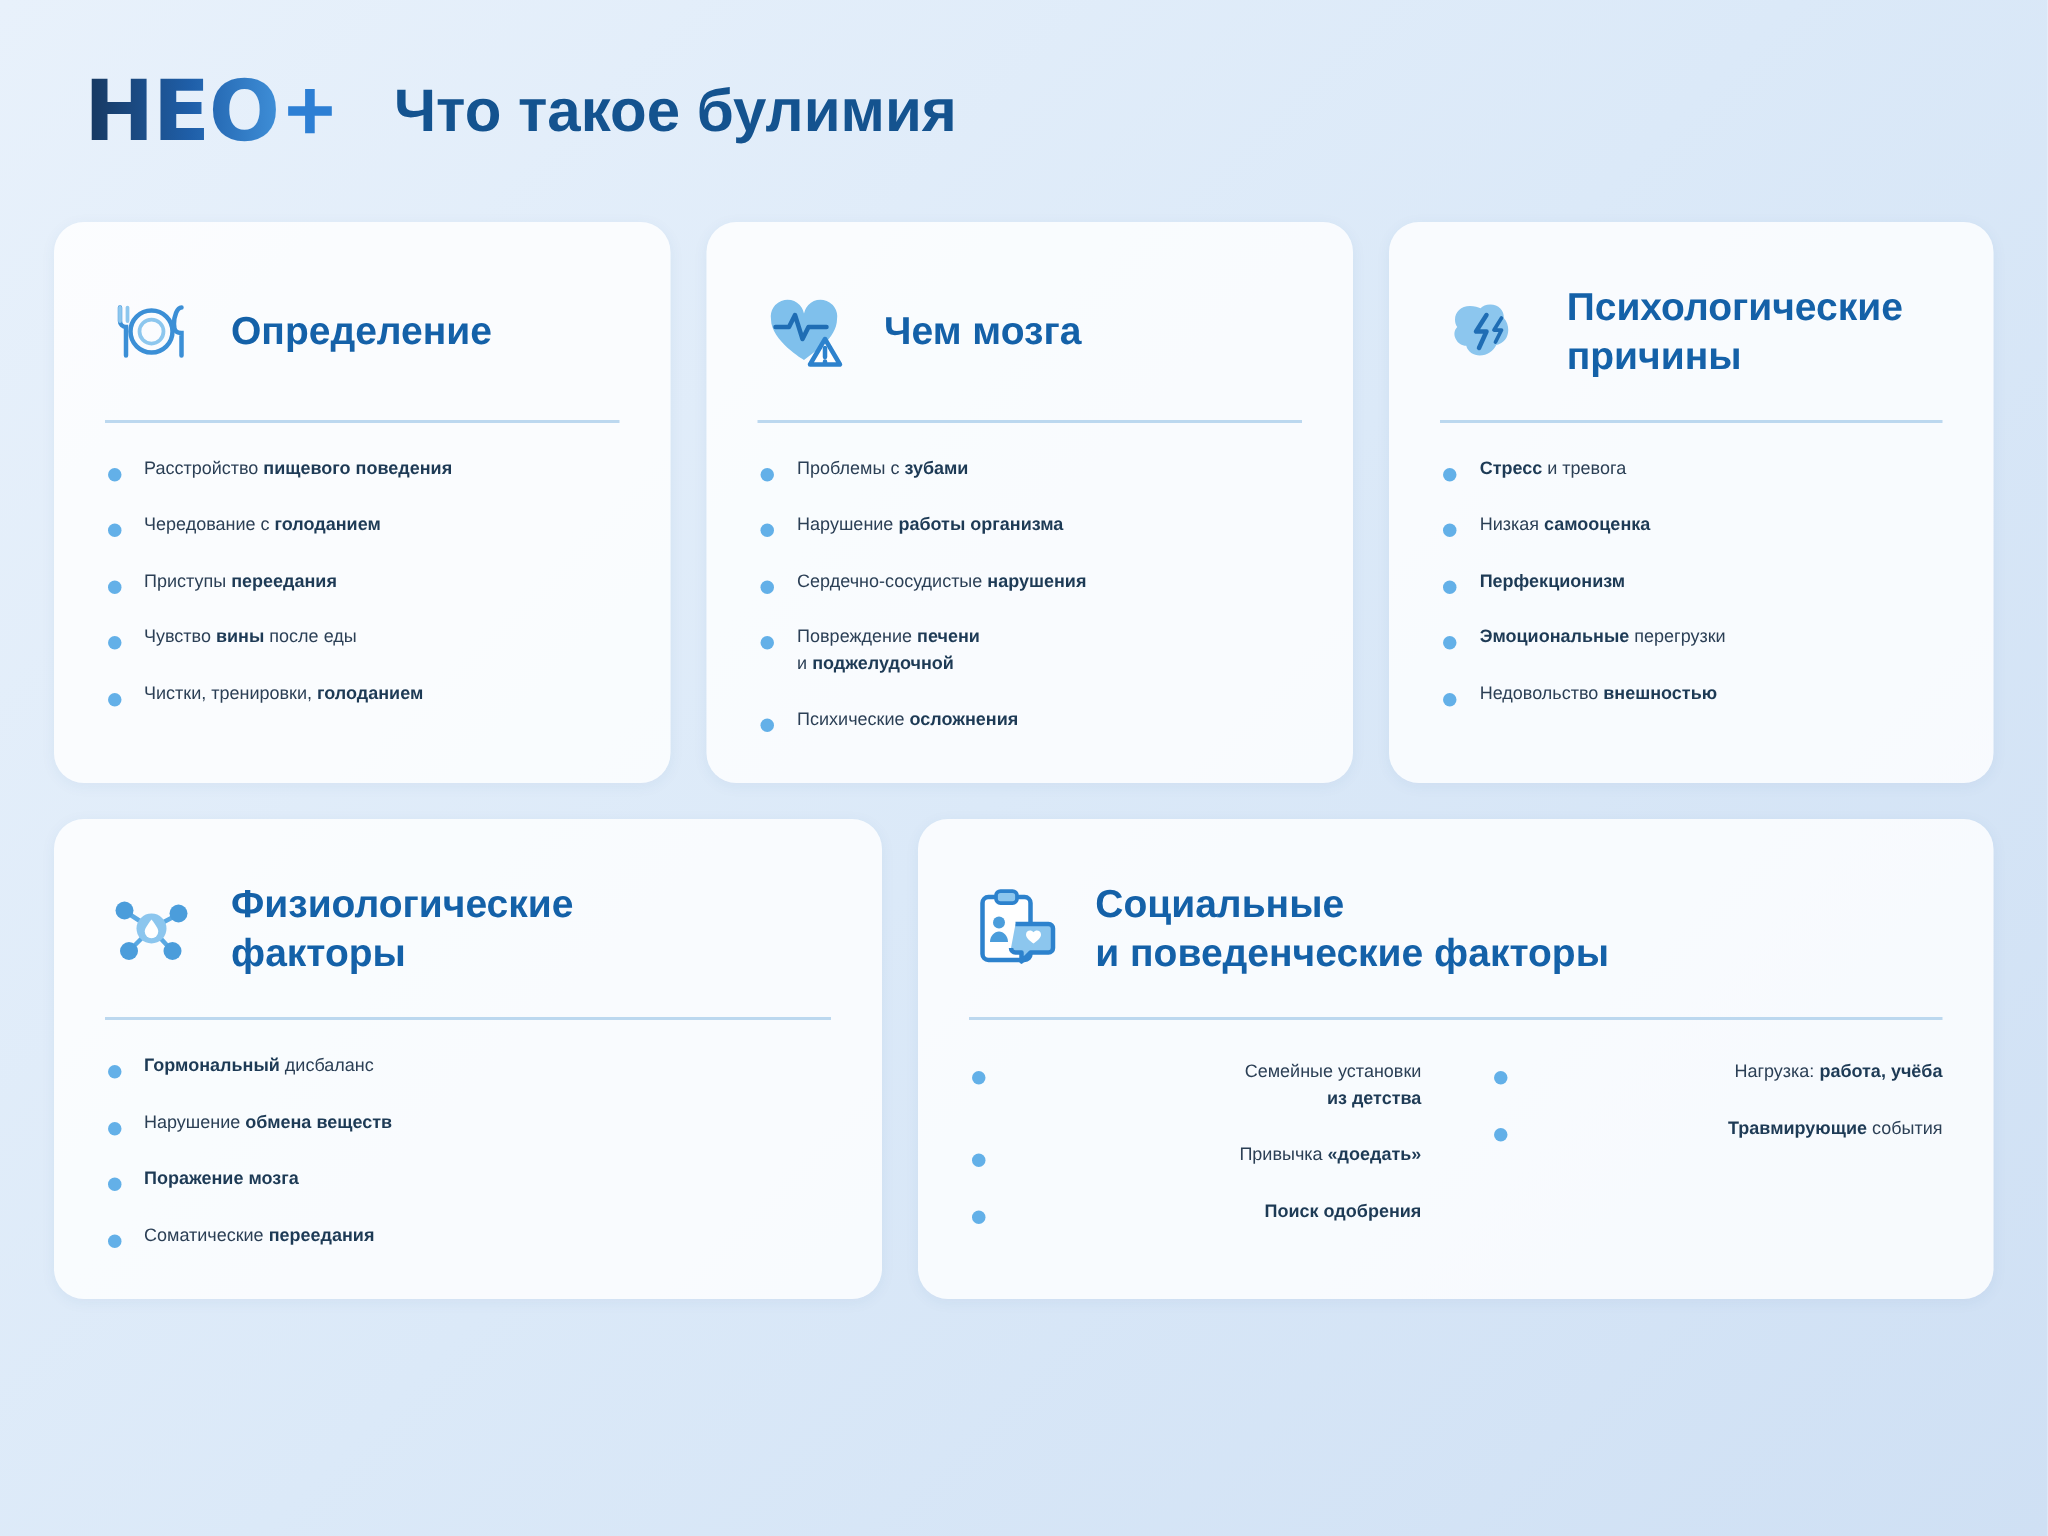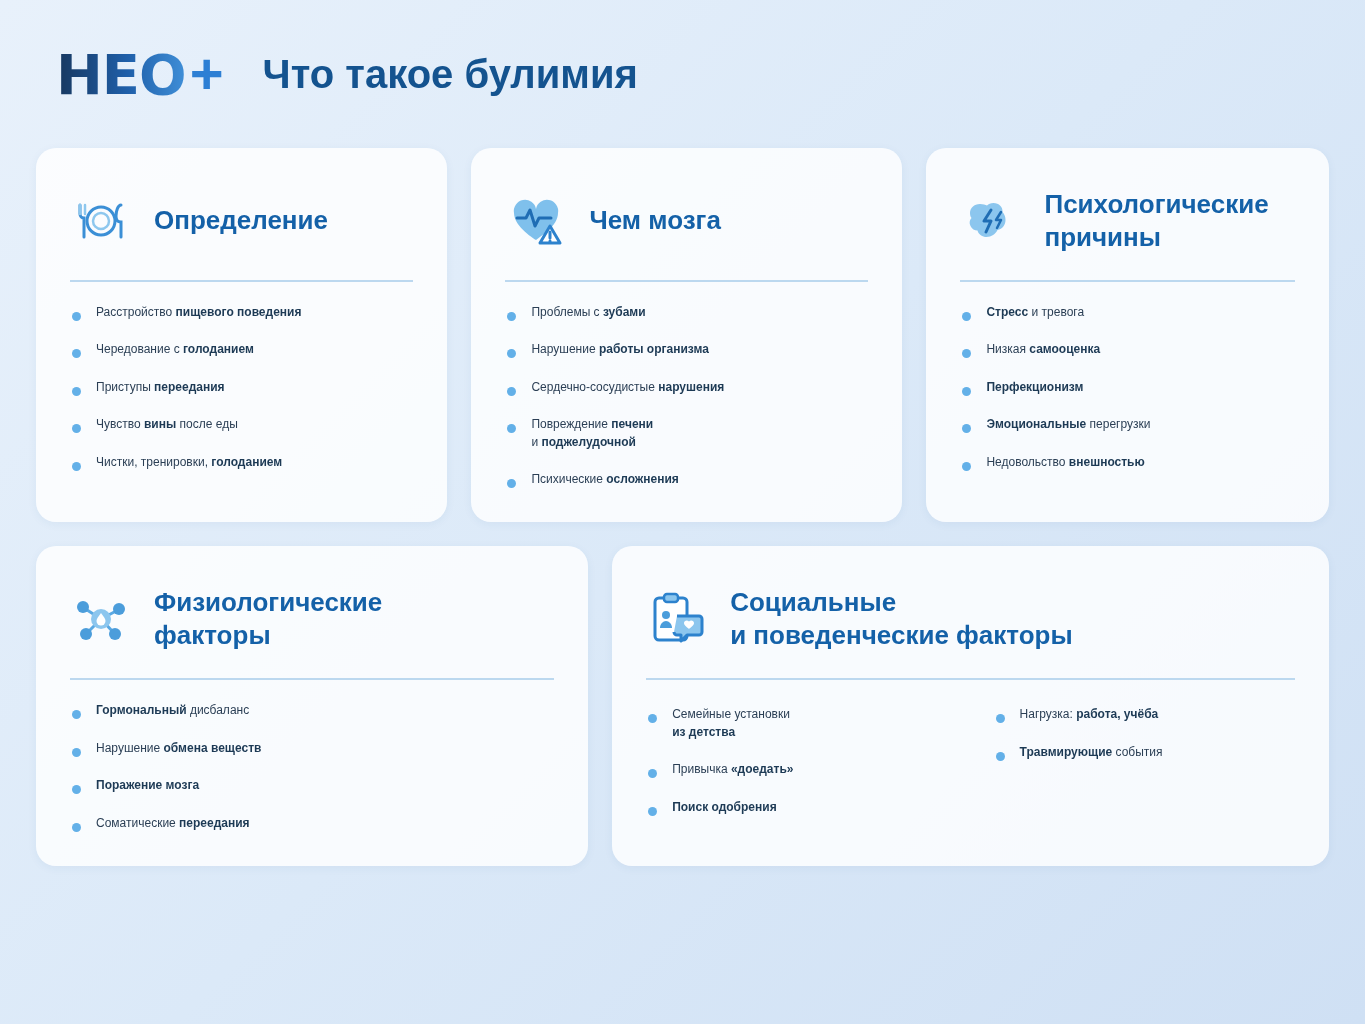--- a/index.html
+++ b/index.html
@@ -100,21 +100,21 @@
     left: 2px; top: 8px;
     width: 9px; height: 9px;
     border-radius: 50%;
     background: #63b0e8;
   }
   ul.items li b { font-weight: 700; color: #1d3a55; }
 
   .two-col { display: flex; gap: 46px; }
   .two-col ul { flex: 1; }
 
-  .soc-body { padding-top: 4px; }
+  .soc-body { padding-top: 4px; text-align: right; }
 </style>
 </head>
 <body>
 
 <div class="page">
 
   <div class="header">
     <div class="logo">
       <span class="logo-text">HEO</span>
       <span class="logo-plus">+</span>

